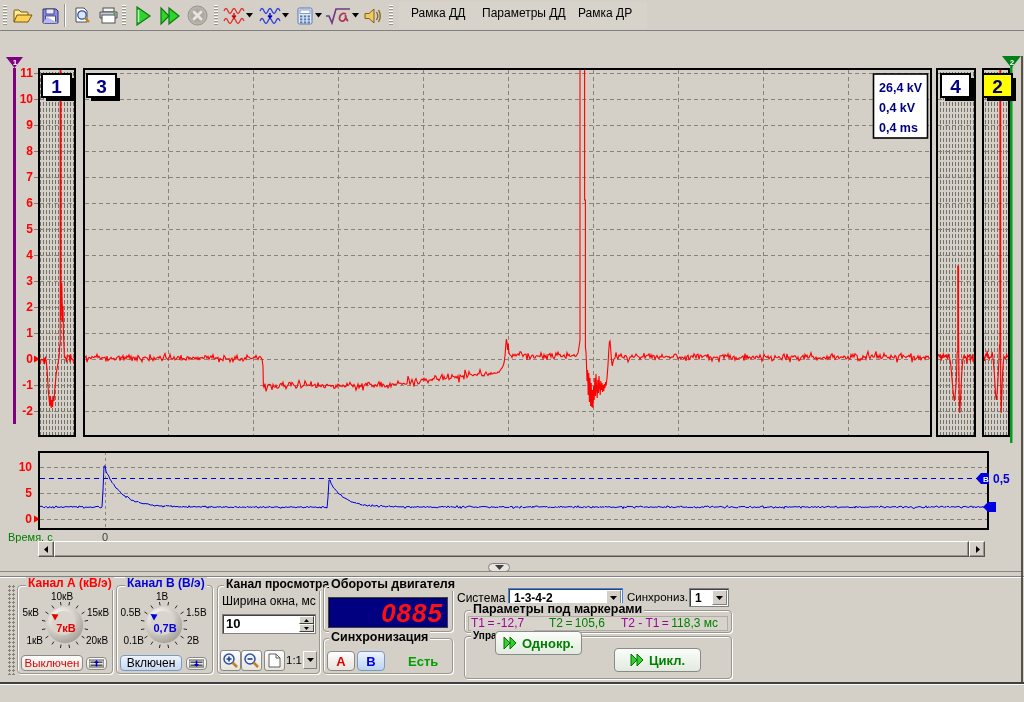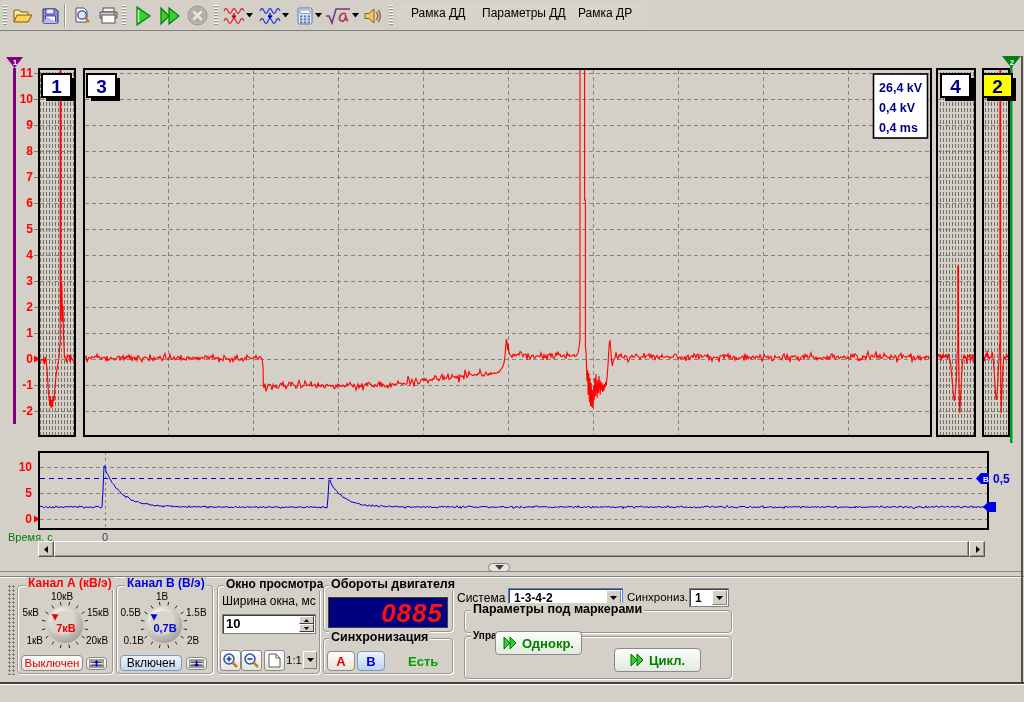--- a/index.html
+++ b/index.html
@@ -456,21 +456,21 @@
         <svg width="15" height="9" viewBox="0 0 15 9">
           <rect x="0" y="1" width="15" height="7" fill="#e8e5df" stroke="#555" stroke-width="1"></rect>
           <rect x="1.5" y="2.5" width="12" height="1.5" fill="#555"></rect>
           <rect x="1.5" y="5.5" width="12" height="1.5" fill="#555"></rect>
           <path d="M7.5 8 L10 5 L5 5 Z" fill="#0000d0"></path>
           <rect x="6.7" y="1.5" width="1.6" height="3.5" fill="#0000d0"></rect>
         </svg>
       </div>
 
  <div class="group" style="left:217px;top:8px;width:103px;height:89px"></div>
- <div class="gtitle" style="left:224px;top:1px;color:#000;font-size:12px">Окно просмотра</div>
+ <div class="gtitle" style="left:224px;top:1px;color:#000;font-size:12px">Канал просмотра</div>
  <div style="position:absolute;left:222px;top:17px;font-size:12px;color:#000">Ширина окна, мс</div>
  <div style="position:absolute;left:222px;top:37px;width:94px;height:20px;background:#fff;border:1px solid #808080;box-shadow:inset 1px 1px 0 #404040"></div>
  <div style="position:absolute;left:226px;top:39px;font-size:13px;font-weight:bold;color:#000">10</div>
  <div style="position:absolute;left:299px;top:39px;width:15px;height:16px">
   <div style="position:absolute;left:0;top:0;width:15px;height:8px;background:#d4d0c8;border:1px solid;border-color:#fff #404040 #404040 #fff;display:flex;align-items:center;justify-content:center">
           <svg width="5" height="3">
             <path d="M0 3 L5 3 L2.5 0 Z" fill="#000"></path>
           </svg>
         </div>
   <div style="position:absolute;left:0;top:8px;width:15px;height:8px;background:#d4d0c8;border:1px solid;border-color:#fff #404040 #404040 #fff;display:flex;align-items:center;justify-content:center">
@@ -532,20 +532,25 @@
   <span style="position:absolute;left:5px;top:2px;font-size:12px;font-weight:bold;color:#000">1</span>
   <span style="position:absolute;right:1px;top:1px;width:15px;height:15px;background:#d4d0c8;border:1px solid;border-color:#fff #808080 #808080 #fff;display:flex;align-items:center;justify-content:center">
           <svg width="7" height="4">
             <path d="M0 0 L7 0 L3.5 4 Z" fill="#000"></path>
           </svg>
         </span>
  </div>
 
  <div class="group" style="left:464px;top:33px;width:268px;height:23px"></div>
  <div class="gtitle" style="left:471px;top:26px;color:#000;font-size:12.5px">Параметры под маркерами</div>
+ <div style="position:absolute;left:468px;top:39px;width:260px;height:15px;background:#d8d4cc;border:1px solid #b0aca4;font-size:12px;line-height:13px">
+  <span style="position:absolute;left:2px;color:#a000a0">T1 = -12,7</span>
+  <span style="position:absolute;left:80px;color:#008000">T2 = 105,6</span>
+  <span style="position:absolute;left:152px;color:#a000a0">T2 - T1 = <span style="color:#008000">118,3 мс</span></span>
+ </div>
 
  <div class="group" style="left:464px;top:59px;width:268px;height:43px"></div>
  <div class="gtitle" style="left:471px;top:52px;color:#000;font-size:10px">Управление</div>
  <div class="btn" style="left:495px;top:54px;width:87px;height:24px;border-radius:4px;background:linear-gradient(#fbfdfa,#e2eade)">
         <svg width="15" height="14" viewBox="0 0 15 14" style="margin-right:4px">
           <path d="M1 1 L7 7 L1 13 Z" fill="#30d030" stroke="#007000" stroke-width="1"></path>
           <path d="M7 1 L13 7 L7 13 Z" fill="#30d030" stroke="#007000" stroke-width="1"></path>
         </svg>
         <span style="font-weight:bold;color:#008000;font-size:13px">Однокр.</span>
       </div>

